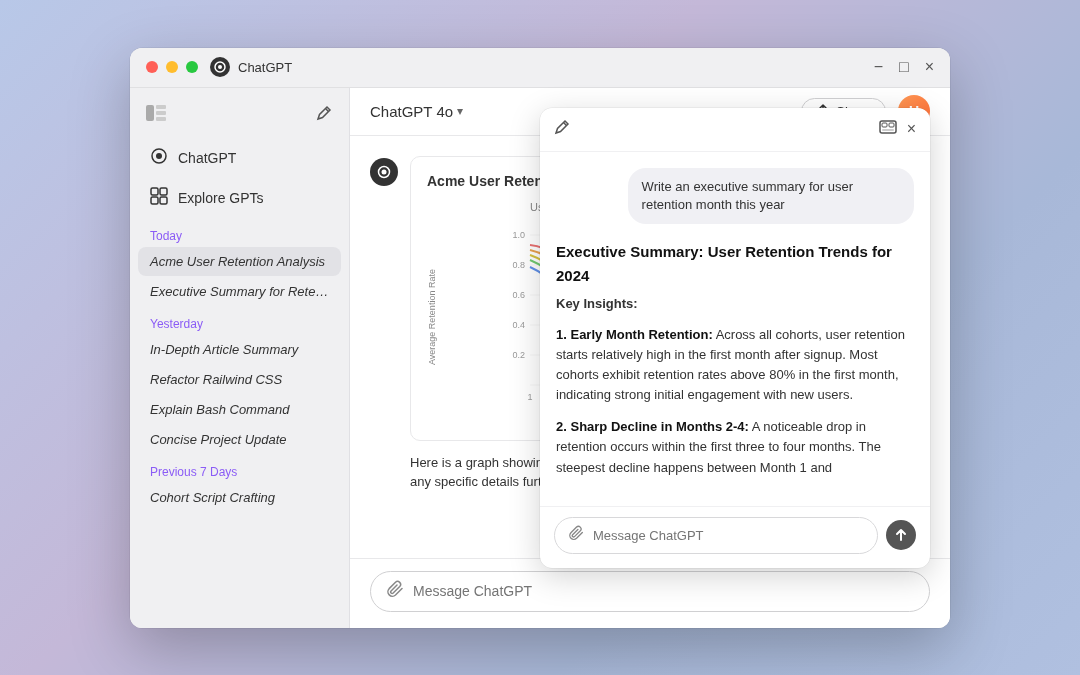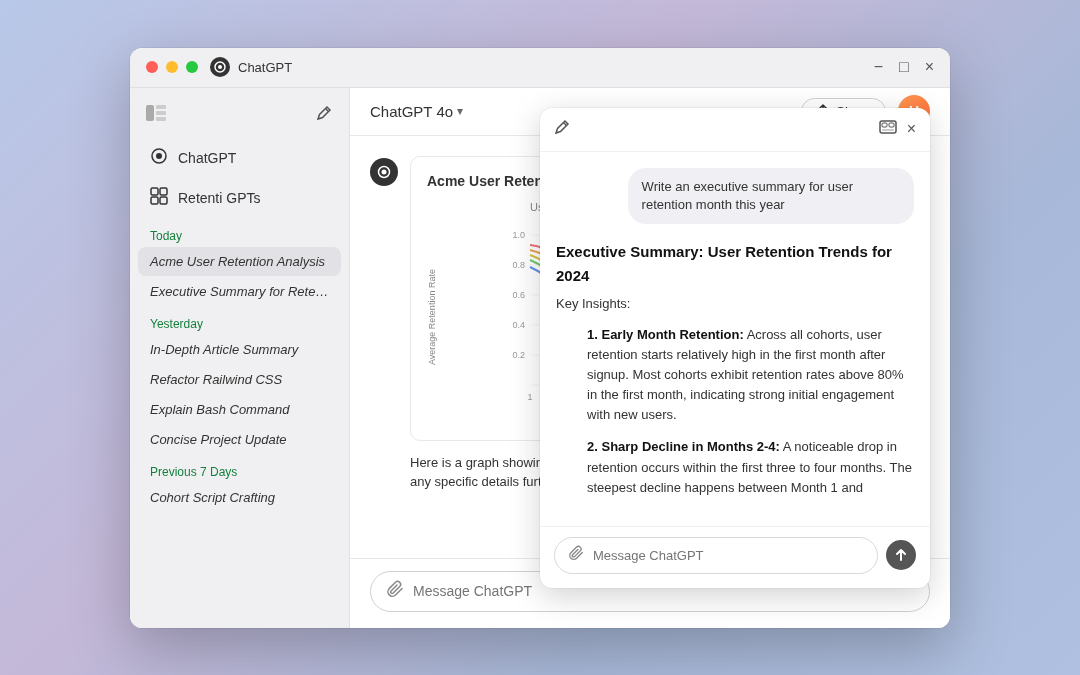--- a/index.html
+++ b/index.html
@@ -115,21 +115,21 @@
       padding: 8px 12px;
       border-radius: 8px;
       cursor: pointer;
       font-size: 14px;
       color: #333;
       margin-bottom: 2px;
     }
     .sidebar-nav-item .icon { font-size: 16px; }
     .sidebar-section-label {
       font-size: 12px;
-      color: #15803d;
+      color: #8b5cf6;
       padding: 10px 12px 4px;
       font-weight: 500;
     }
     .sidebar-chat-item {
       padding: 7px 12px;
       border-radius: 8px;
       cursor: pointer;
       font-size: 13px;
       color: #333;
       margin-bottom: 1px;
@@ -371,28 +371,27 @@
       line-height: 1.6;
     }
     .response-title {
       font-size: 15px;
       font-weight: 700;
       color: #111;
       margin-bottom: 6px;
     }
     .response-subtitle {
       font-size: 13px;
-      font-weight: 400;
+      font-weight: 700;
       color: #333;
       margin-bottom: 10px;
     }
     .response-list {
       padding-left: 0;
       list-style: none;
-      margin-left: 31px;
     }
     .response-list li {
       margin-bottom: 12px;
       font-size: 13px;
       color: #333;
       line-height: 1.55;
       padding-left: 0;
     }
     .response-list li strong { color: #111; }
     .list-num {
@@ -493,21 +492,21 @@
       </div>
       <div class="sidebar-nav-item">
         <span class="icon">
           <svg width="18" height="18" viewBox="0 0 18 18" fill="none">
             <rect x="1" y="1" width="7" height="7" rx="1.5" stroke="#333" stroke-width="1.5" fill="none"></rect>
             <rect x="10" y="1" width="7" height="7" rx="1.5" stroke="#333" stroke-width="1.5" fill="none"></rect>
             <rect x="1" y="10" width="7" height="7" rx="1.5" stroke="#333" stroke-width="1.5" fill="none"></rect>
             <rect x="10" y="10" width="7" height="7" rx="1.5" stroke="#333" stroke-width="1.5" fill="none"></rect>
           </svg>
         </span>
-        <span>Retenti GPTs</span>
+        <span>Explore GPTs</span>
       </div>
 
       <div class="sidebar-section-label">Today</div>
       <div class="sidebar-chat-item active">Acme User Retention Analysis</div>
       <div class="sidebar-chat-item">Executive Summary for Retenti...</div>
 
       <div class="sidebar-section-label">Yesterday</div>
       <div class="sidebar-chat-item">In-Depth Article Summary</div>
       <div class="sidebar-chat-item">Refactor Railwind CSS</div>
       <div class="sidebar-chat-item">Explain Bash Command</div>

